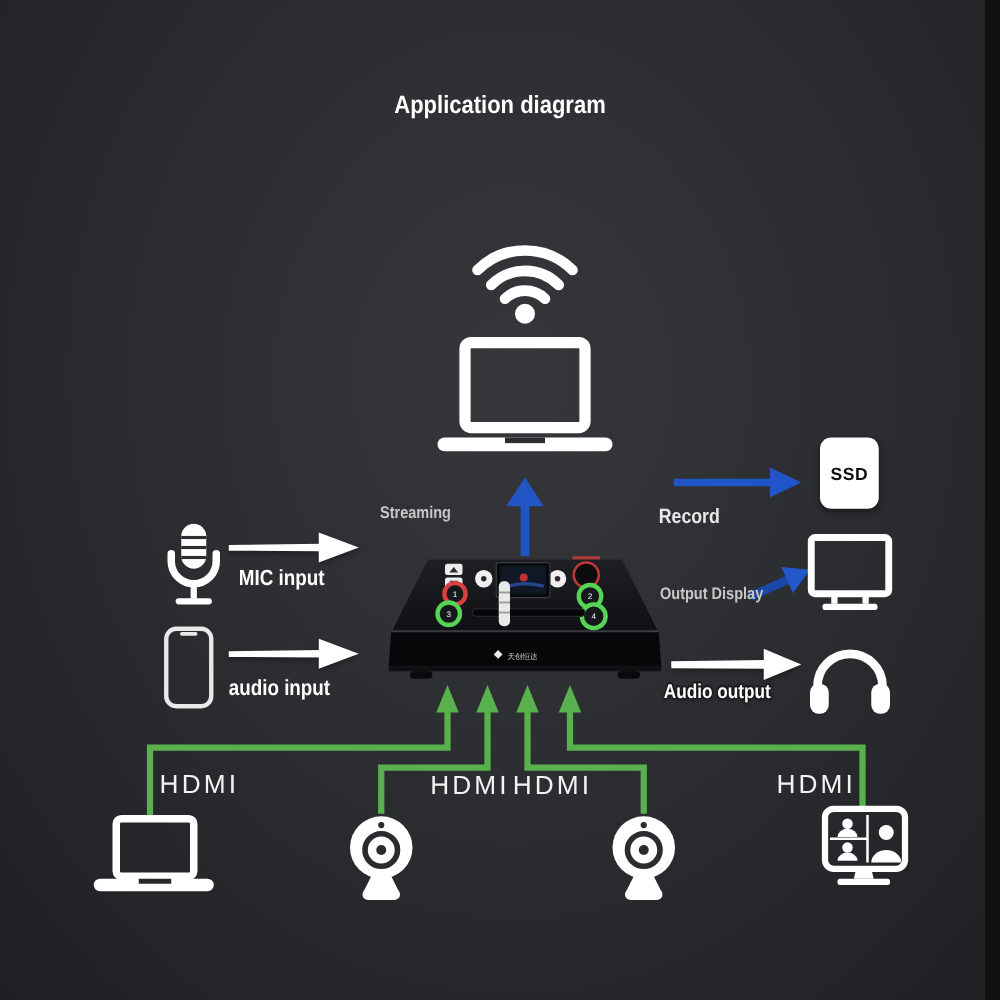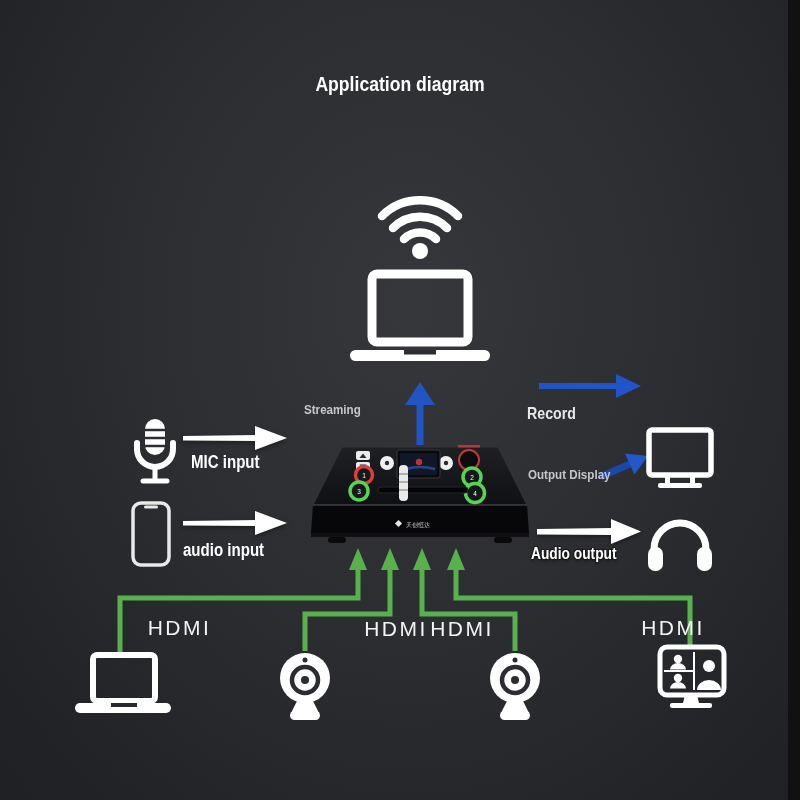--- a/index.html
+++ b/index.html
@@ -9,21 +9,21 @@
     font-family:"Liberation Sans", sans-serif;
   }
   .abs{position:absolute;}
   .lbl{
     position:absolute;color:#ffffff;font-weight:bold;white-space:nowrap;
     transform:scaleX(0.86);transform-origin:left center;letter-spacing:0px;
   }
   .dim{color:#c7c7c7;}
   .hdmi{
     position:absolute;color:#f3f3f3;font-weight:normal;font-size:21px;
-    letter-spacing:2.5px;text-align:center;white-space:nowrap;padding-left:20px;
+    letter-spacing:2.5px;text-align:center;white-space:nowrap;
   }
   .title{
     position:absolute;color:#ffffff;font-weight:bold;font-size:20px;
     text-align:center;transform:scaleX(0.88);transform-origin:center center;white-space:nowrap;
   }
   .outlined{
     text-shadow:-1px -1px 0 #1a1a1a, 1px -1px 0 #1a1a1a, -1px 1px 0 #1a1a1a, 1px 1px 0 #1a1a1a, 0 2px 3px rgba(0,0,0,.6);
   }
   .white-arrow{filter:drop-shadow(0 2px 2px rgba(0,0,0,0.35));}
   .ssd-box{
@@ -154,20 +154,23 @@
     <polygon points="0,13 74,12 74,18 0,17.5" fill="#ffffff"></polygon>
     <polygon points="72,3 104,15 72,27" fill="#ffffff"></polygon>
   </svg>
   <div class="lbl" style="left:183px;top:540px;font-size:17.5px;">audio input</div>
 
   <svg class="abs" style="left:537px;top:373px;" width="106" height="26" viewBox="0 0 106 26">
     <rect x="2" y="10" width="79" height="6" fill="#1f55c8"></rect>
     <polygon points="79,1 104,13 79,25" fill="#1f55c8"></polygon>
   </svg>
   <div class="lbl" style="left:527px;top:404px;font-size:16.5px;color:#e8e8e8;">Record</div>
+  <div class="ssd-box" style="left:656px;top:350px;width:47px;height:57px;">
+    <span>SSD</span>
+  </div>
 
   <svg class="abs" style="left:598px;top:446px;" width="54" height="40" viewBox="0 0 54 40">
     <g transform="rotate(-24 26 20)">
       <rect x="0" y="17" width="34" height="7" fill="#1b47a8"></rect>
       <polygon points="32,9 52,20.5 32,32" fill="#2258c9"></polygon>
     </g>
   </svg>
   <div class="lbl dim" style="left:528px;top:467px;font-size:13.5px;">Output Display</div>
   <svg class="abs" style="left:645px;top:427px;" width="70" height="64" viewBox="0 0 70 64">
     <rect x="4" y="3" width="62" height="45" rx="3" stroke="#ffffff" stroke-width="5.5" fill="none"></rect>

